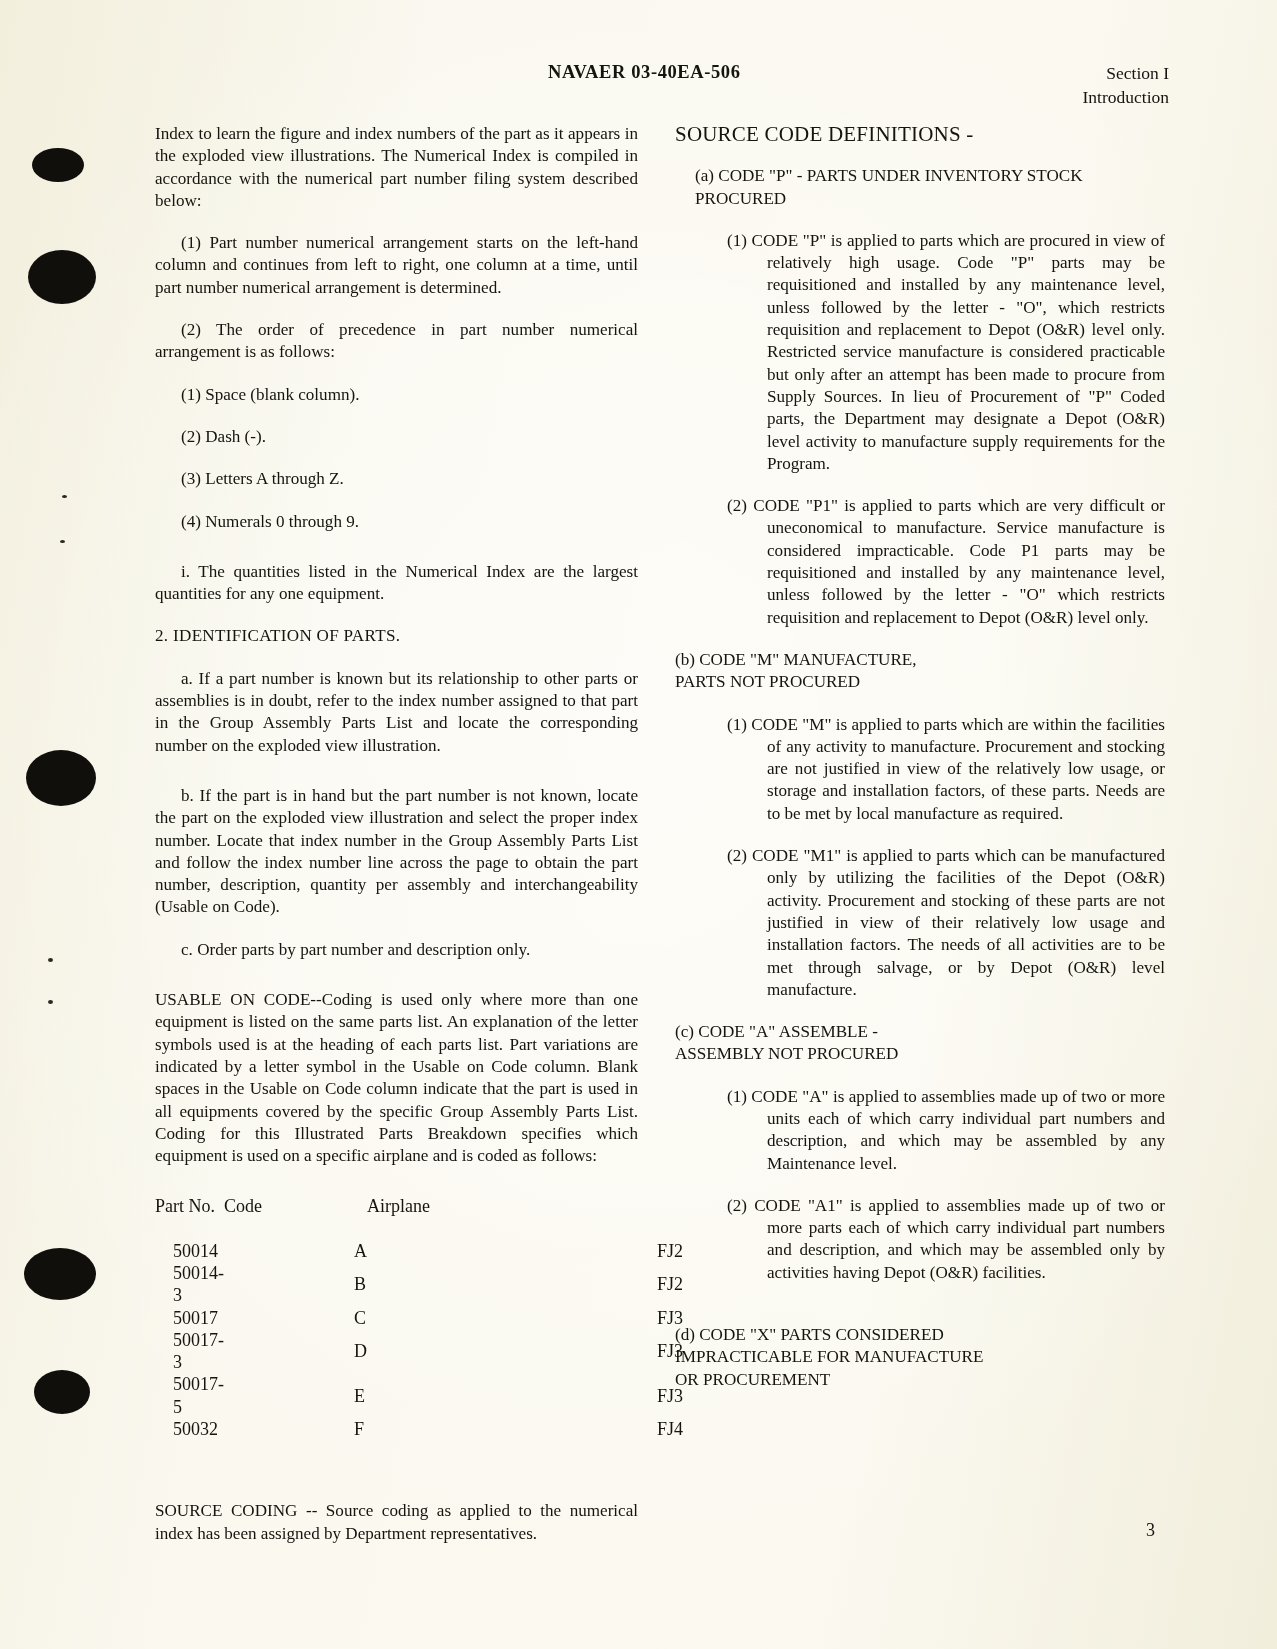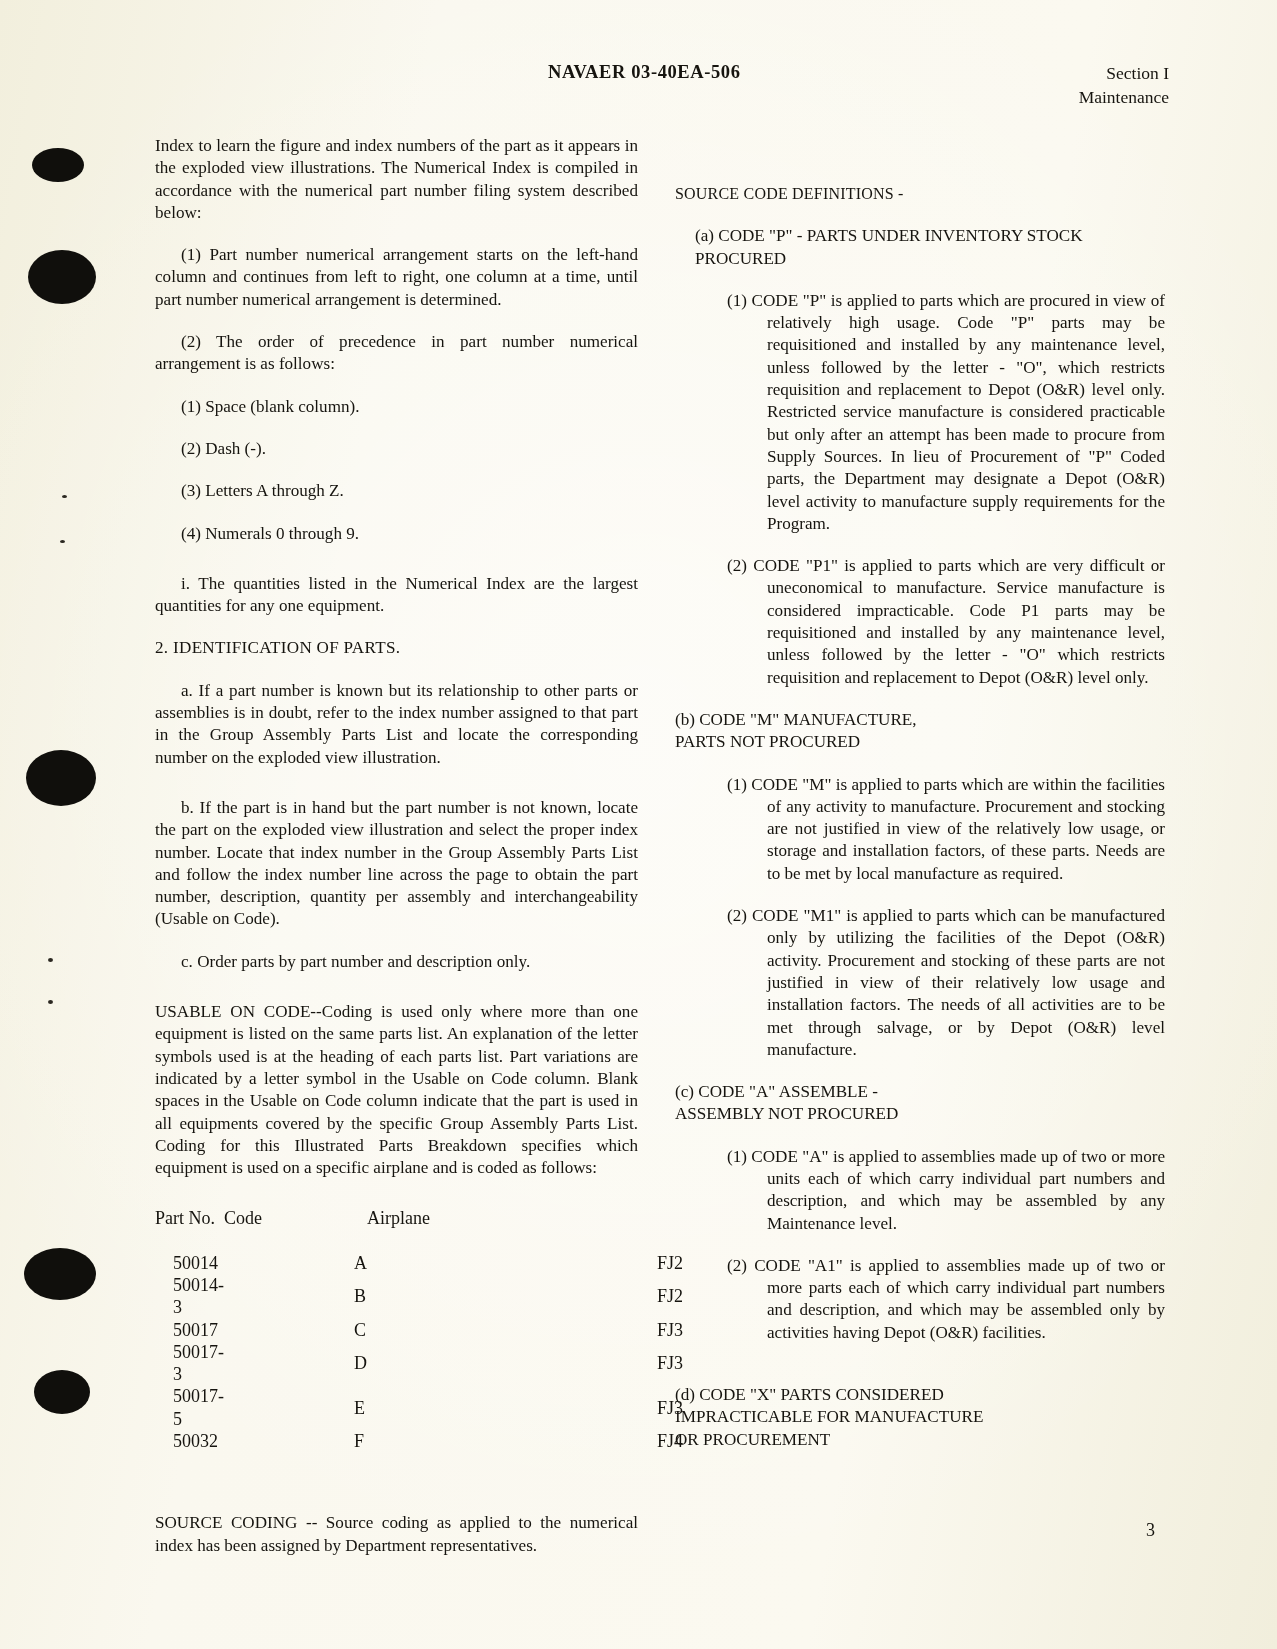--- a/index.html
+++ b/index.html
@@ -50,21 +50,21 @@
     line-height: 1.35;
   }
   .columns {
     position: absolute;
     top: 118px;
     left: 155px;
     width: 1010px;
   }
   .col {
     position: absolute;
-    top: 17px;
+    top: 5px;
   }
   .col-left { left: 0; width: 483px; }
   .col-right { left: 520px; width: 490px; }
 
   p, .line {
     margin: 0;
     font-size: 17.1px;
     line-height: 22.3px;
     text-align: justify;
     font-family: "Liberation Serif", serif;
@@ -100,24 +100,23 @@
   .part-table td { padding: 0; }
   .th-part { padding-left: 18px; }
   .th-code { padding-left: 128px; }
   .th-plane { padding-left: 288px; }
   .cell-part { width: 150px; padding-left: 18px !important; }
   .cell-code { width: 150px; padding-left: 130px !important; }
   .cell-plane { text-align: left; padding-left: 290px !important; }
 
   
   .rc-heading {
-    font-size: 16px;
+    font-size: 21px;
     line-height: 22.3px;
     letter-spacing: 0.2px;
-    margin-top: 48px;
   }
   .rc-sub {
     padding-left: 28px;
     text-indent: -28px;
     font-size: 17.1px;
     line-height: 22.3px;
   }
   .rc-num {
     padding-left: 72px;
     text-indent: -40px;
@@ -159,21 +158,21 @@
   <div class="hole" style="left:26px; top:750px; width:70px; height:56px;"></div>
   <div class="speck" style="left:48px; top:958px; width:5px; height:4px;"></div>
   <div class="speck" style="left:48px; top:1000px; width:5px; height:4px;"></div>
   <div class="hole" style="left:24px; top:1248px; width:72px; height:52px;"></div>
   <div class="hole" style="left:34px; top:1370px; width:56px; height:44px;"></div>
 
   <div class="header">
     <div class="doc-number">NAVAER 03-40EA-506</div>
     <div class="section-block">
       <div>Section I</div>
-      <div>Maintenance</div>
+      <div>Introduction</div>
     </div>
   </div>
 
   <div class="columns">
 
     <div class="col col-left">
 
       <p class="line">Index to learn the figure and index numbers of the part as it appears in the exploded view illustrations.  The Numerical Index is compiled in accordance with the numerical part number filing system described below:</p>
       <div class="gap-md"></div>
 

